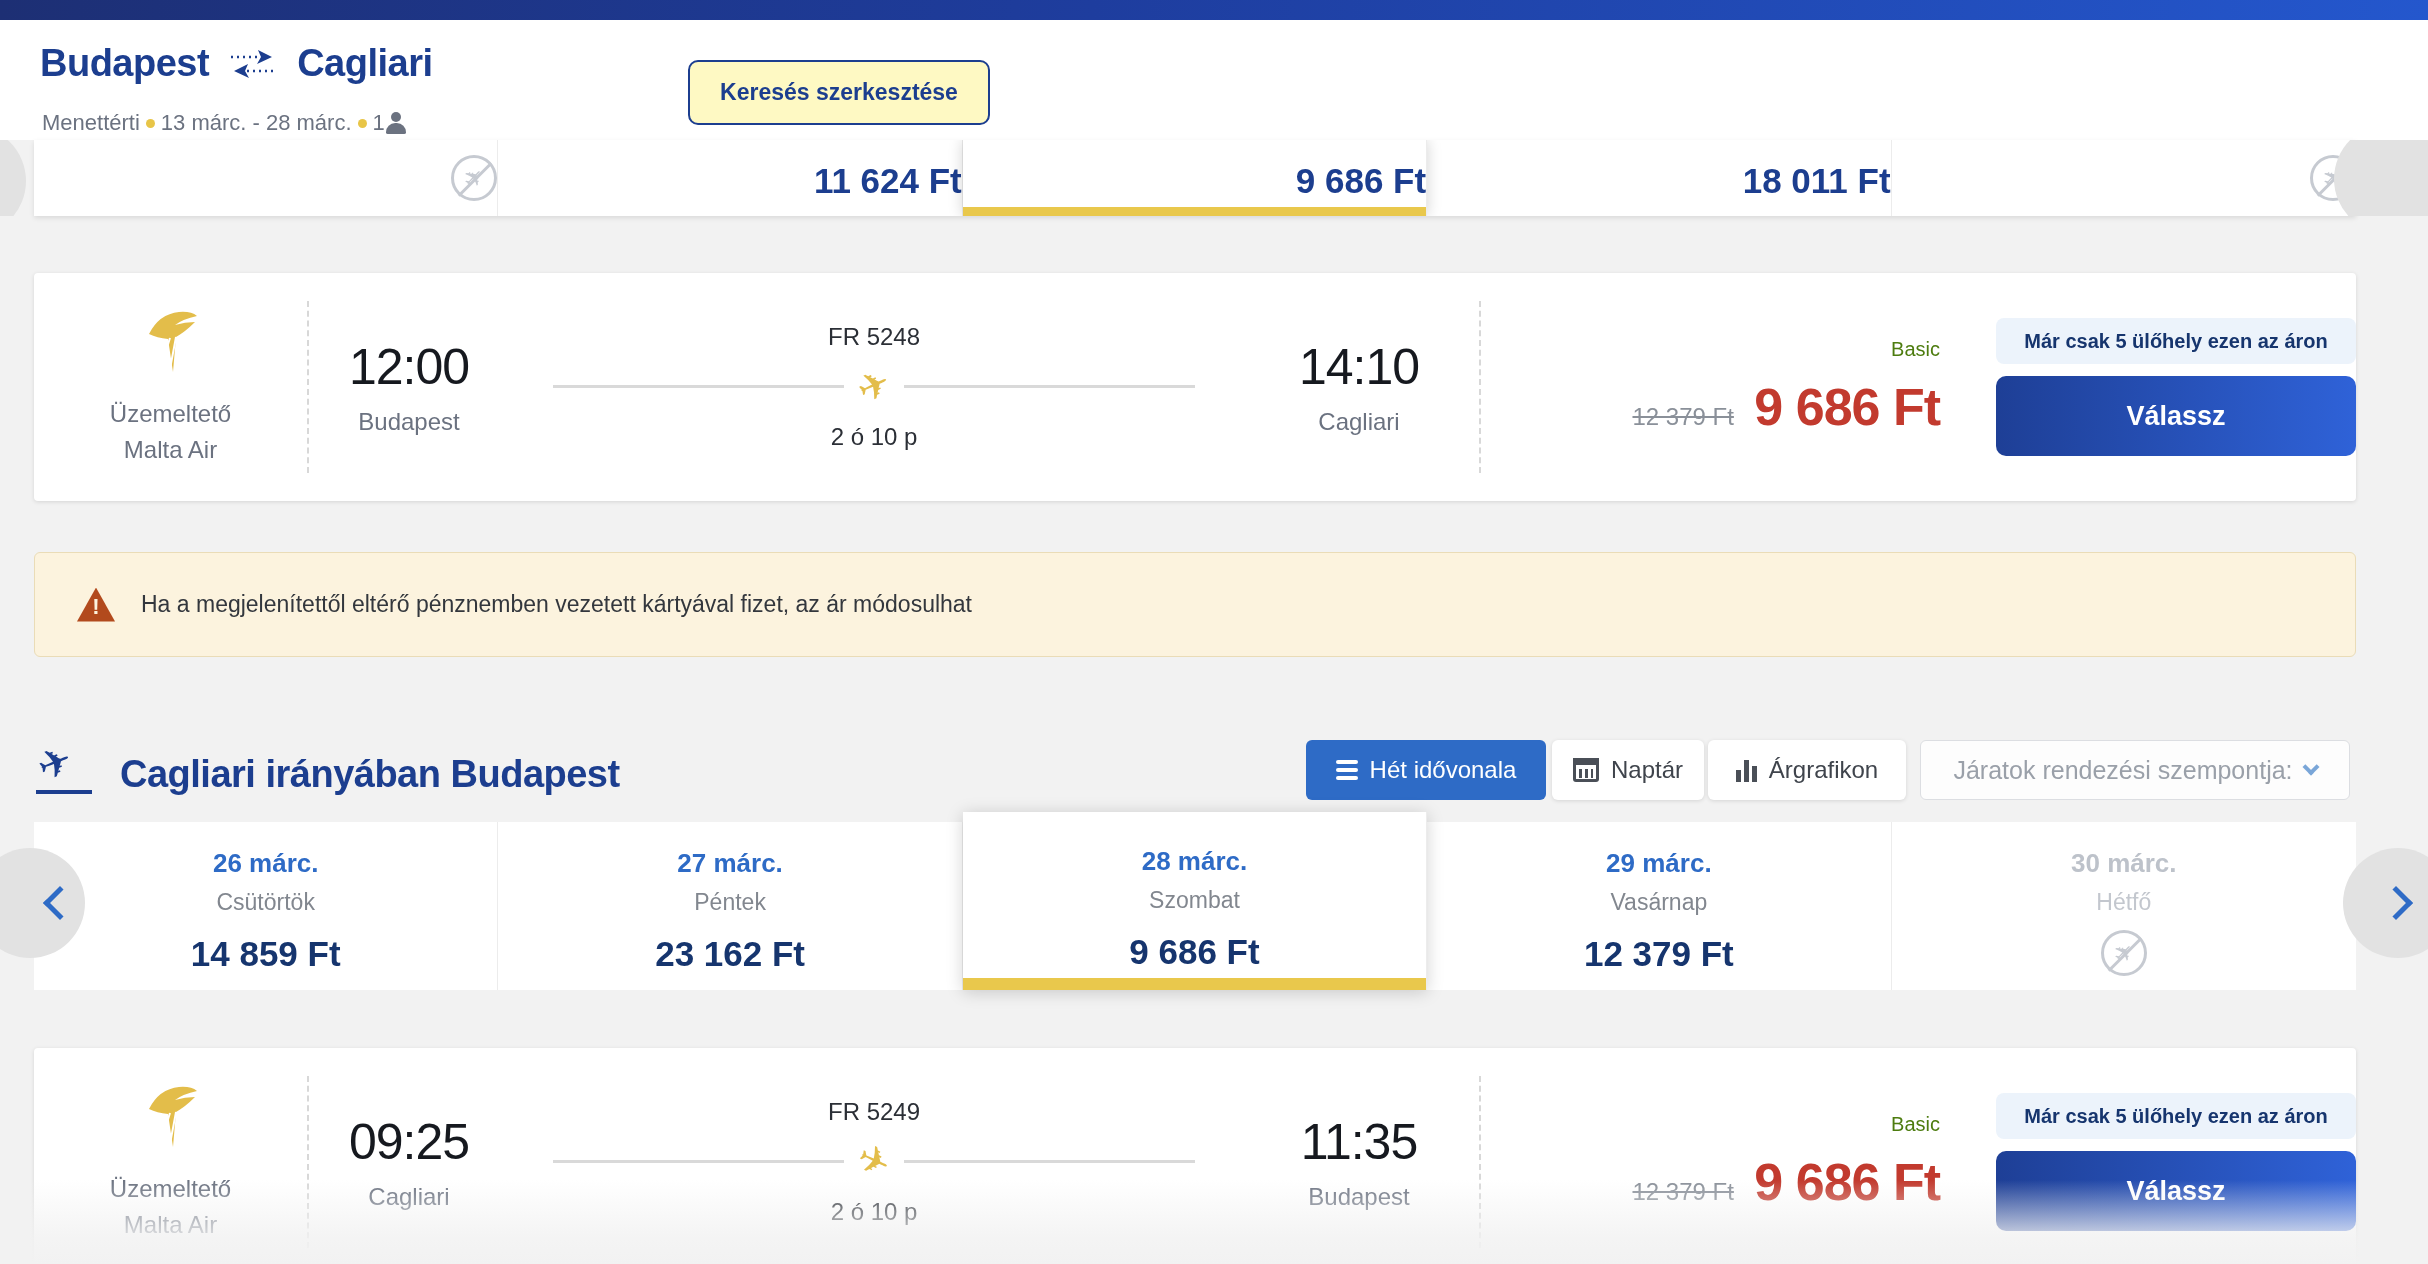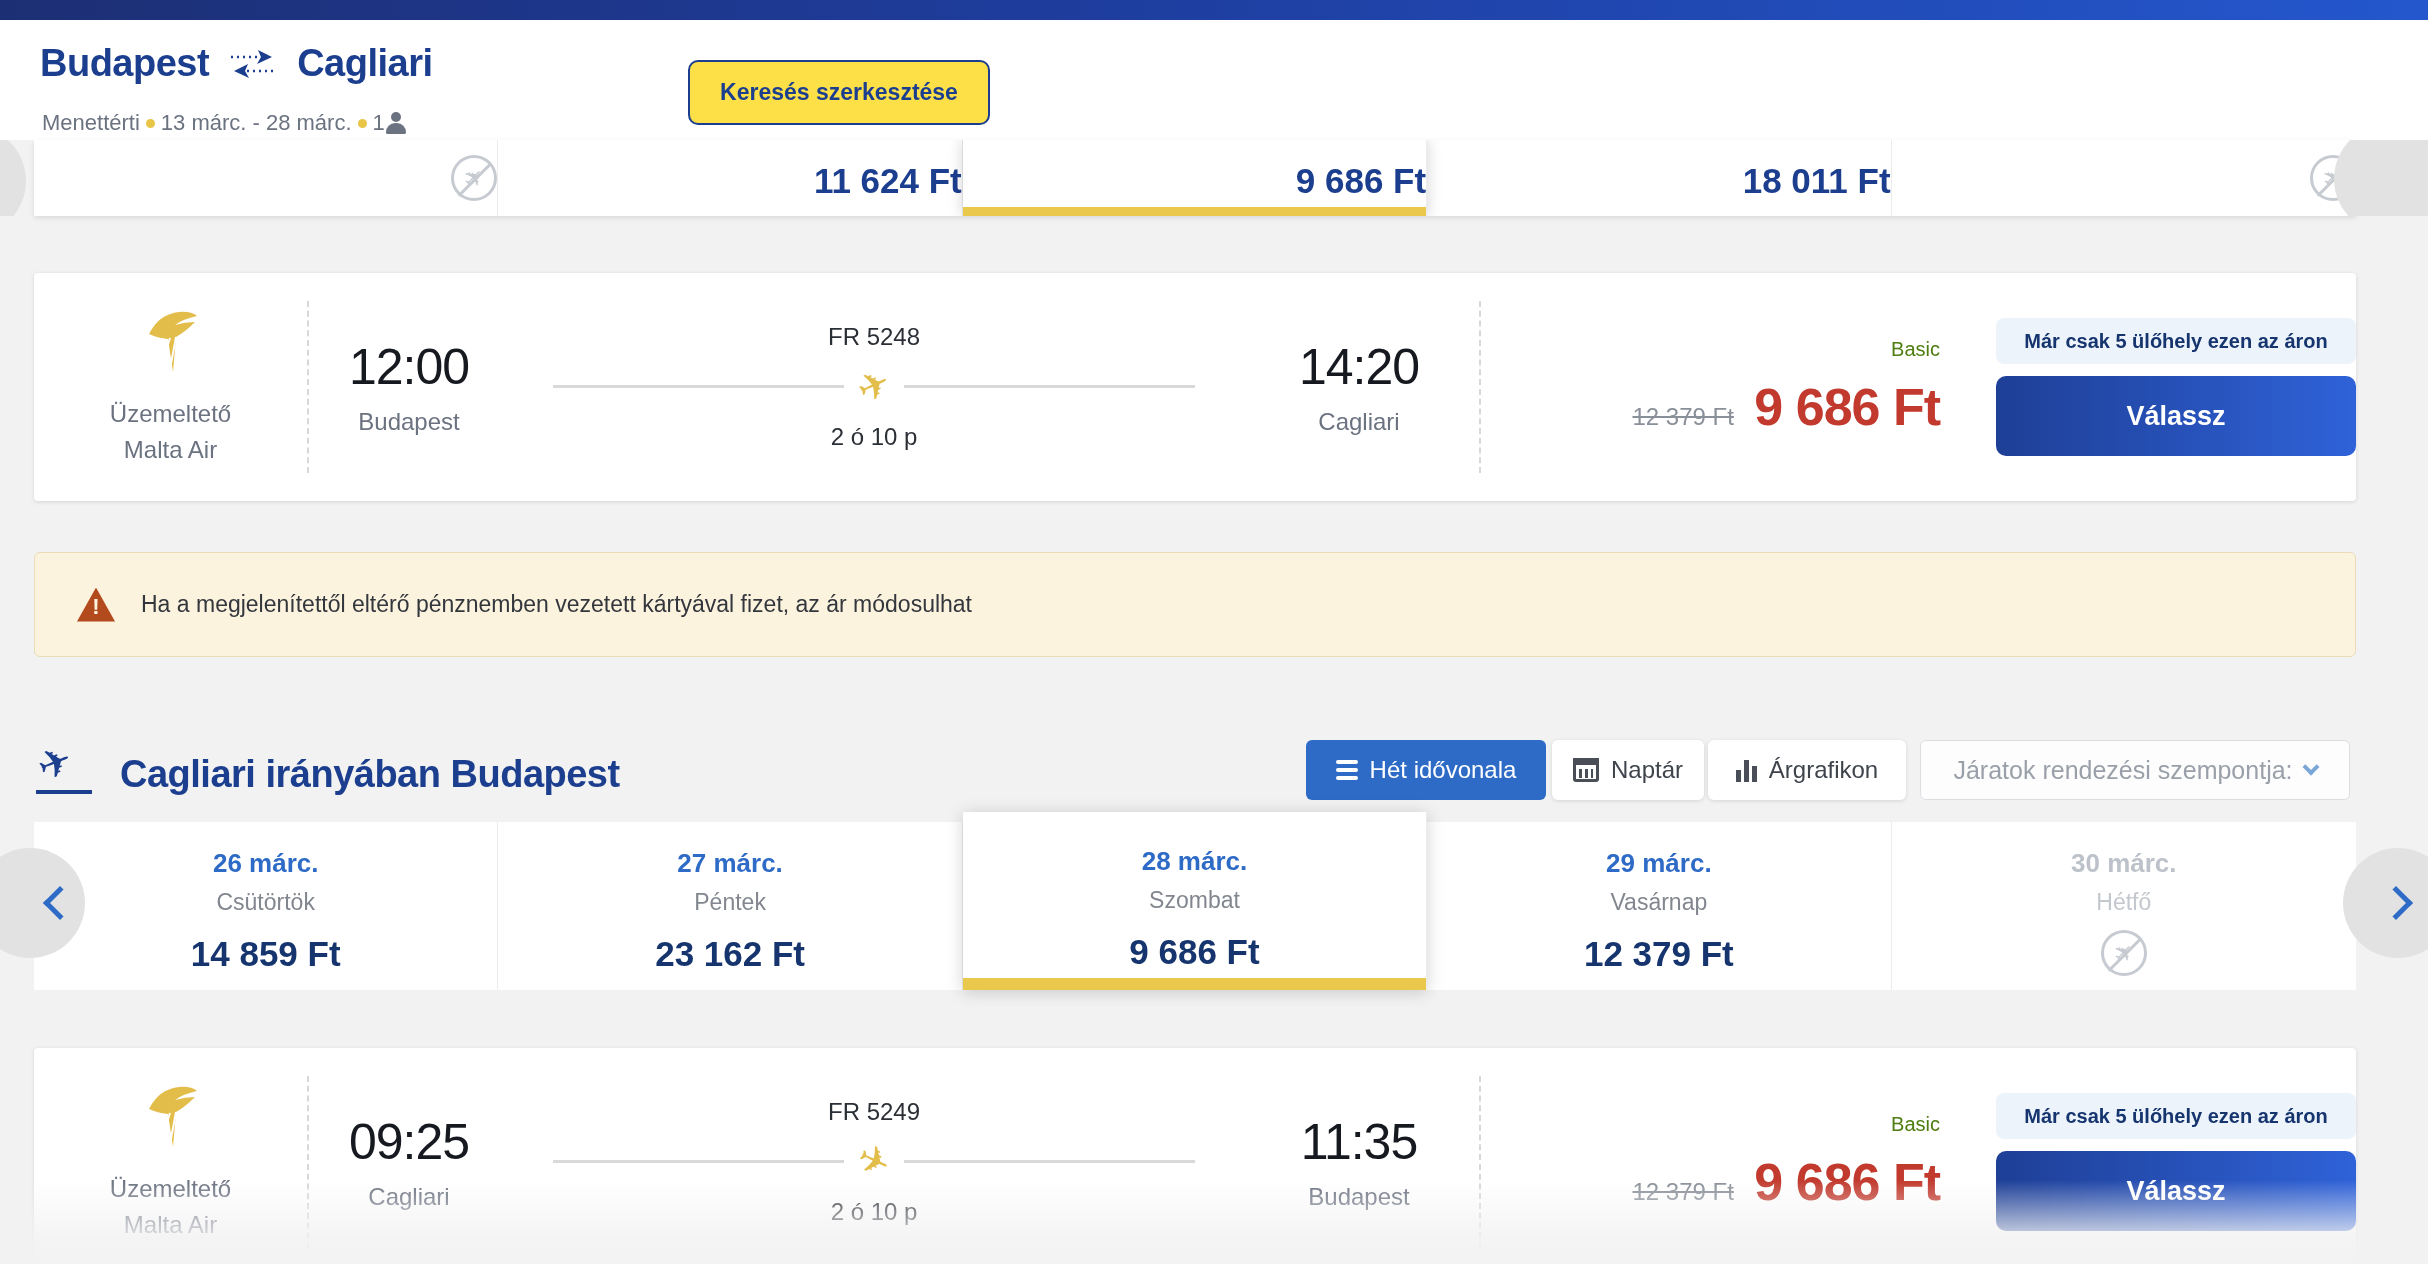--- a/index.html
+++ b/index.html
@@ -20,21 +20,21 @@
   .city { font-size:38px; font-weight:bold; color:#1c3e8f; letter-spacing:-0.5px; }
   .meta-row { position:absolute; left:42px; top:90px; display:flex; align-items:center; 
     font-size:22px; color:#6b7280; }
   .dot { width:9px; height:9px; border-radius:50%; background:#e8c547; margin:0 6px; }
   .person { position:relative; width:22px; height:22px; display:inline-block; }
   .person::before { content:""; position:absolute; left:6px; top:0; width:10px; height:10px;
     border-radius:50%; background:#6b7280; }
   .person::after { content:""; position:absolute; left:1px; top:11px; width:20px; height:11px;
     border-radius:10px 10px 2px 2px; background:#6b7280; }
   .edit-btn { position:absolute; left:688px; top:40px; width:302px; height:65px;
-    background:#fde047; border:2px solid #1c3e8f; border-radius:10px;
+    background:#fef9c3; border:2px solid #1c3e8f; border-radius:10px;
     color:#1c3e8f; font-size:23px; font-weight:bold;
     display:flex; align-items:center; justify-content:center; cursor:pointer; }
 
   
   .rt-icon svg { display:block; }
 
   
   .strip { background:transparent; display:flex; }
   #strip1 { left:34px; top:140px; width:2322px; height:76px; overflow:hidden;
     box-shadow:0 2px 5px rgba(0,0,0,0.10); }
@@ -231,21 +231,21 @@
   <div class="route">
     <div class="fr-num">FR 5248</div>
     <div class="route-line">
       <span class="seg"></span>
       <span class="plane-gold takeoff">✈</span>
       <span class="seg"></span>
     </div>
     <div class="duration">2 ó 10 p</div>
   </div>
   <div class="endpoint ep-arr">
-    <div class="ep-time">14:20</div>
+    <div class="ep-time">14:10</div>
     <div class="ep-city">Cagliari</div>
   </div>
   <div class="vdiv"></div>
   <div class="fare">
     <div class="fare-name">Basic</div>
     <span class="old-price">12 379 Ft</span>
     <span class="new-price">9 686 Ft</span>
   </div>
   <div class="cta">
     <div class="seats-badge">Már csak 5 ülőhely ezen az áron</div>

